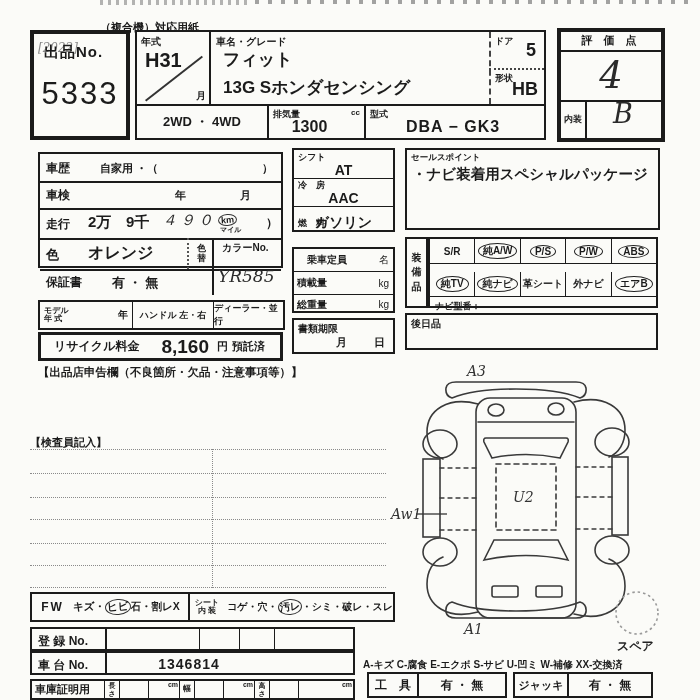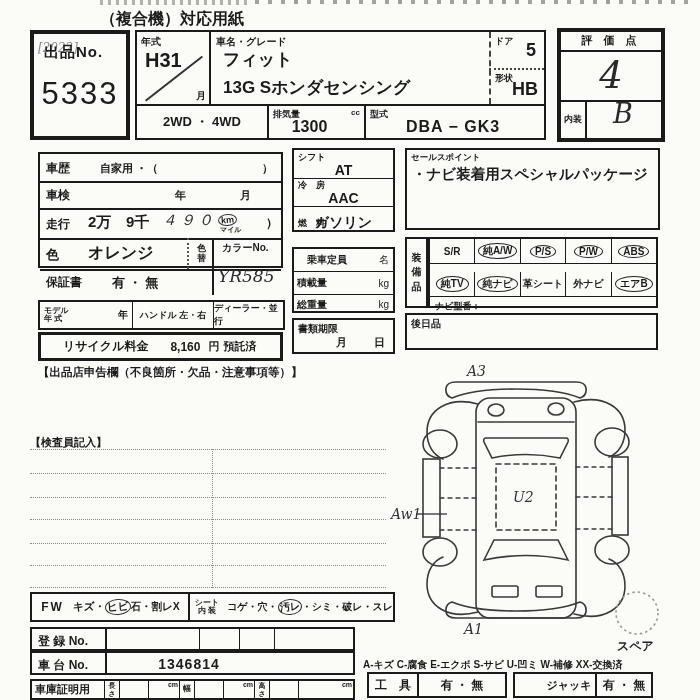--- a/index.html
+++ b/index.html
@@ -24,21 +24,21 @@
   .row{display:flex;align-items:center;}
   .ecell{flex:1;border-left:1.5px solid #1b1b1b;display:flex;align-items:center;justify-content:center;font-size:10px;font-weight:700;height:100%;box-sizing:border-box;}
   .ecell:first-child{border-left:none;}
   svg text{font-family:"DejaVu Serif",serif;}
 </style>
 </head>
 <body>
 
 <div class="abs" style="left:100px;top:0;width:150px;height:5px;opacity:.55;background:repeating-linear-gradient(90deg,#777 0 3px,transparent 3px 8px);"></div>
 <div class="abs" style="left:255px;top:0;width:440px;height:4px;opacity:.6;background:repeating-linear-gradient(90deg,#666 0 4px,transparent 4px 13px);"></div>
-<div class="abs" style="left:100px;top:9px;font-size:16px;font-weight:700;">（複合機）対応用紙</div>
+<div class="abs" style="left:100px;top:20px;font-size:11px;font-weight:700;">（複合機）対応用紙</div>
 
 <div class="box thick" style="left:30px;top:30px;width:100px;height:110px;">
   <span class="abs hand" style="left:4px;top:7px;font-size:12px;color:#8a8a8a;">[2022]</span>
   <span class="abs" style="left:10px;top:9px;font-size:15px;font-weight:700;letter-spacing:1px;">出品No.</span>
   <div class="abs" style="left:0;top:42px;width:100%;text-align:center;font-size:31px;letter-spacing:2px;">5333</div>
 </div>
 
 <div class="box" style="left:135px;top:30px;width:76px;height:76px;">
   <span class="abs lbl" style="left:4px;top:3px;font-size:10px;">年式</span>
   <span class="abs val" style="left:8px;top:17px;font-size:20px;">H31</span>
@@ -132,22 +132,22 @@
   </div>
   <div class="row cellline" style="width:80px;justify-content:center;font-size:9px;font-weight:700;align-items:center;">
     <span>ハンドル 左・右</span>
   </div>
   <div class="row cellline" style="flex:1;justify-content:center;font-size:9px;font-weight:700;">
     <span>ディーラー・並行</span>
   </div>
 </div>
 
 <div class="box med" style="left:38px;top:332px;width:245px;height:29px;display:flex;align-items:center;">
-  <span class="val" style="font-size:12px;margin-left:22px;">リサイクル料金</span>
-  <span class="val" style="font-size:12px;margin-left:22px;">8,160</span>
+  <span class="val" style="font-size:12px;margin-left:13px;">リサイクル料金</span>
+  <span class="val" style="font-size:19px;margin-left:22px;">8,160</span>
   <span class="val" style="font-size:11px;margin-left:8px;">円</span>
   <span class="val" style="font-size:11px;margin-left:4px;">預託済</span>
 </div>
 <div class="abs val" style="left:38px;top:365px;font-size:11.5px;">【出品店申告欄（不良箇所・欠品・注意事項等）】</div>
 
 <div class="box" style="left:292px;top:148px;width:103px;height:84px;">
   <div class="abs" style="left:0;right:0;top:0;height:28px;border-bottom:1.5px solid #1b1b1b;">
     <span class="abs lbl" style="left:4px;top:1px;">シフト</span>
     <span class="abs val" style="left:0;right:0;bottom:0;text-align:center;font-size:14px;">AT</span>
   </div>
@@ -355,15 +355,15 @@
       <i class="abs" style="right:1px;top:0;font-size:7px;font-style:normal;font-weight:700;">cm</i>
     </span>
 </div>
 
 <div class="abs val" style="left:363px;top:658px;font-size:10px;white-space:nowrap;">A-キズ C-腐食 E-エクボ S-サビ U-凹ミ W-補修 XX-交換済</div>
 <div class="box" style="left:367px;top:672px;width:140px;height:26px;border-width:2.5px;display:flex;align-items:stretch;">
   <span class="row val" style="width:48px;justify-content:center;font-size:12px;border-right:2px solid #1b1b1b;">工　具</span>
   <span class="row val" style="flex:1;justify-content:center;font-size:12px;">有 ・ 無</span>
 </div>
 <div class="box" style="left:513px;top:672px;width:140px;height:26px;border-width:2.5px;display:flex;align-items:stretch;">
-  <span class="row val" style="width:52px;justify-content:center;font-size:11px;border-right:2px solid #1b1b1b;margin-left:28px;">ジャッキ</span>
+  <span class="row val" style="width:52px;justify-content:center;font-size:11px;border-right:2px solid #1b1b1b;">ジャッキ</span>
   <span class="row val" style="flex:1;justify-content:center;font-size:12px;">有 ・ 無</span>
 </div>
 
 </body></html>

